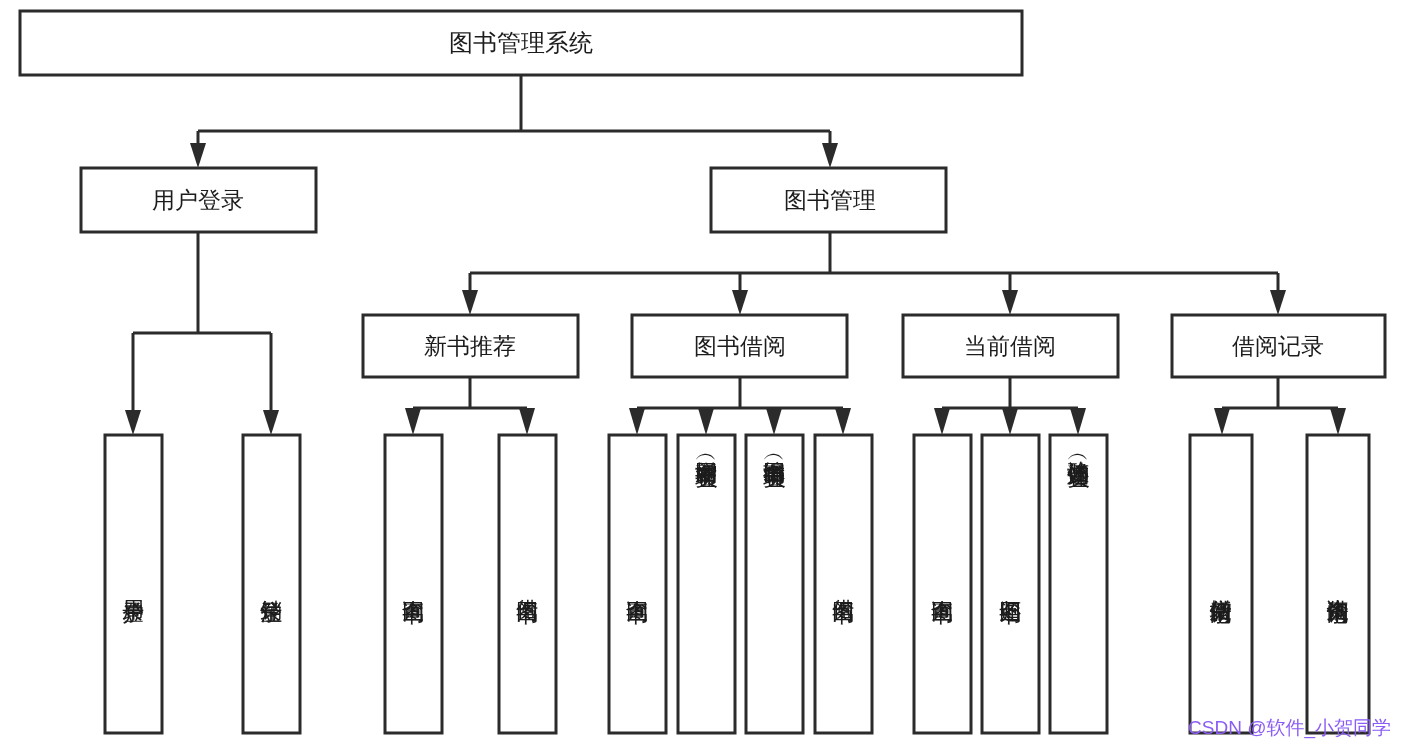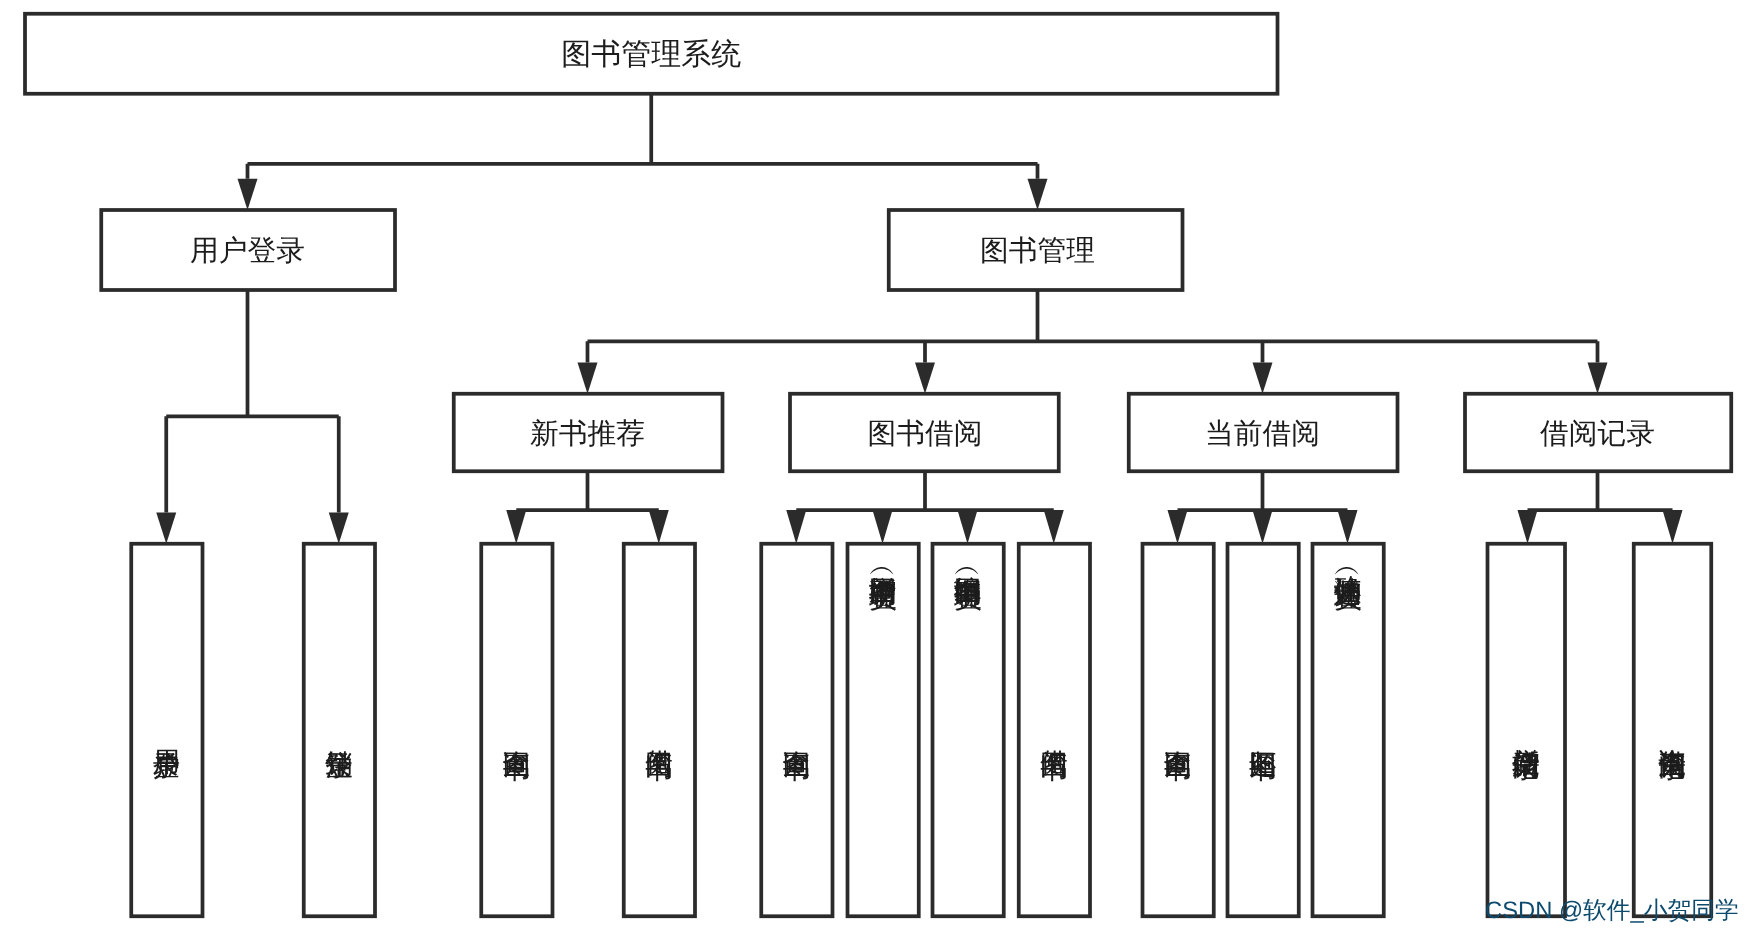--- a/index.html
+++ b/index.html
@@ -74,21 +74,21 @@
     letter-spacing: 1px;
     white-space: nowrap;
     text-align: center;
   }
   #watermark {
     position: absolute;
     right: 14px;
     bottom: 6px;
     font-family: "Liberation Sans", "DejaVu Sans", sans-serif;
     font-size: 19px;
-    color: #0c4a6e;
+    color: #8b5cf6;
     white-space: nowrap;
     pointer-events: none;
   }
 </style>
 </head>
 <body>
 
 <div id="diagram-root">
 
   <svg class="canvas" viewBox="0 0 1405 747" xmlns="http://www.w3.org/2000/svg">

